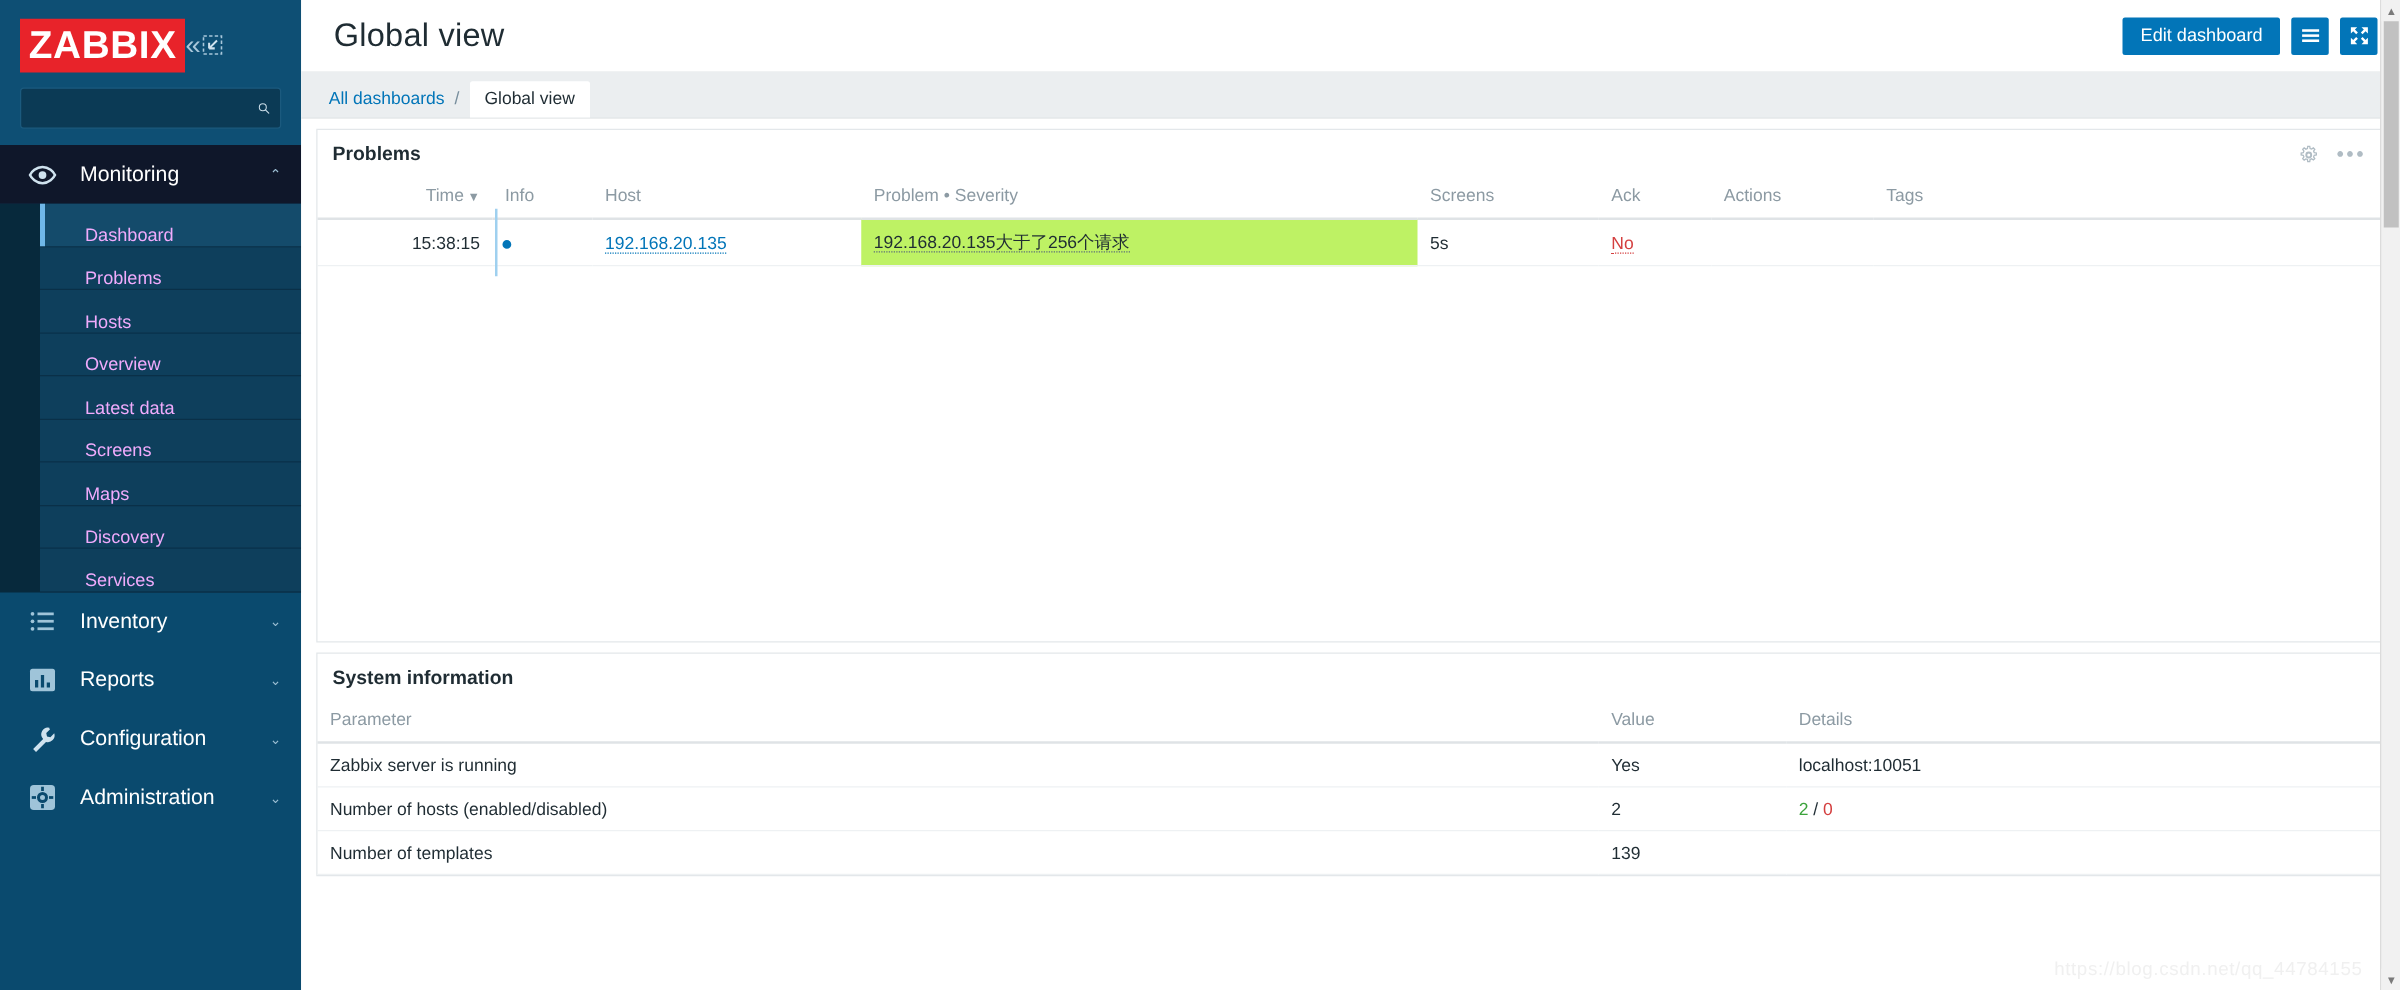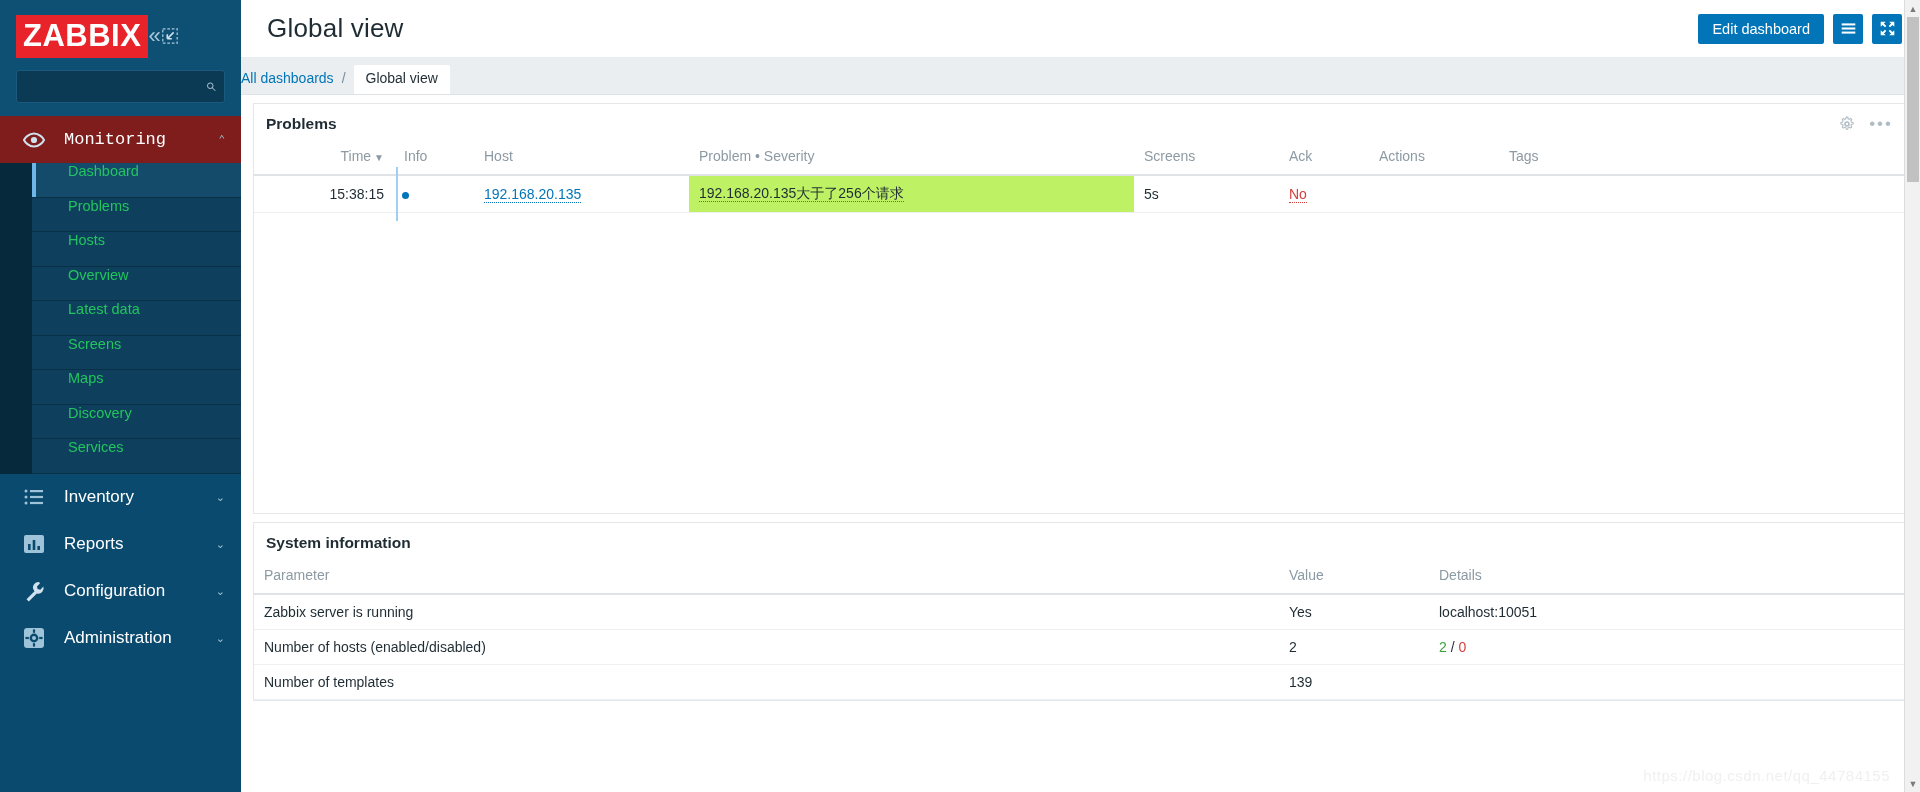--- a/index.html
+++ b/index.html
@@ -59,33 +59,33 @@
   .nav { }
   .nav-group-head {
     display: flex; align-items: center;
     height: 47px;
     padding-left: 22px;
     color: #ffffff;
     font-size: 17px;
     cursor: pointer;
     position: relative;
   }
-  .nav-group-head.active { background: #7f1d1d; font-family: Liberation Mono, monospace; }
+  .nav-group-head.active { background: #0f172a; }
   .nav-group-head .gico { width: 24px; height: 24px; margin-right: 18px; color: #c3d8e4; flex: 0 0 auto; }
   .nav-group-head .glabel { flex: 1; }
   .nav-group-head .chev {
     margin-right: 16px; font-size: 11px; color: #9ec0d4;
     transform-origin: center;
   }
   .submenu { background: #07293c; }
   .submenu .sub-item {
     height: 34.5px;
-    display: flex; align-items: flex-start;
+    display: flex; align-items: flex-end;
     padding-left: 64px;
-    color: #22c55e;
+    color: #f0abfc;
     font-size: 14.5px;
     background: #0e3f5c;
     margin-left: 32px;
     border-bottom: 1px solid #0a3048;
     cursor: pointer;
     position: relative;
   }
   .submenu .sub-item.current { background: #144b6b; }
   .submenu .sub-item.current::before {
     content: ""; position: absolute; left: 0; top: 0; bottom: 0;
@@ -125,20 +125,21 @@
     width: 30px; height: 30px; margin-left: 9px;
     display: flex; align-items: center; justify-content: center;
     cursor: pointer; color: #ffffff;
   }
   .icon-btn-blue svg { width: 17px; height: 17px; }
 
   .breadcrumb-bar {
     height: 38px; min-height: 38px;
     background: #ebeef0;
     display: flex; align-items: flex-end;
+    padding-left: 22px;
     border-bottom: 1px solid #dfe3e6;
   }
   .crumb {
     font-size: 14px; color: #0275b8; cursor: pointer;
     padding-bottom: 8px;
   }
   .crumb-sep { color: #768d9c; font-size: 14px; margin: 0 8px; padding-bottom: 8px; }
   .crumb.current {
     background: #ffffff; color: #1f2c33;
     padding: 5px 12px 8px 12px;

